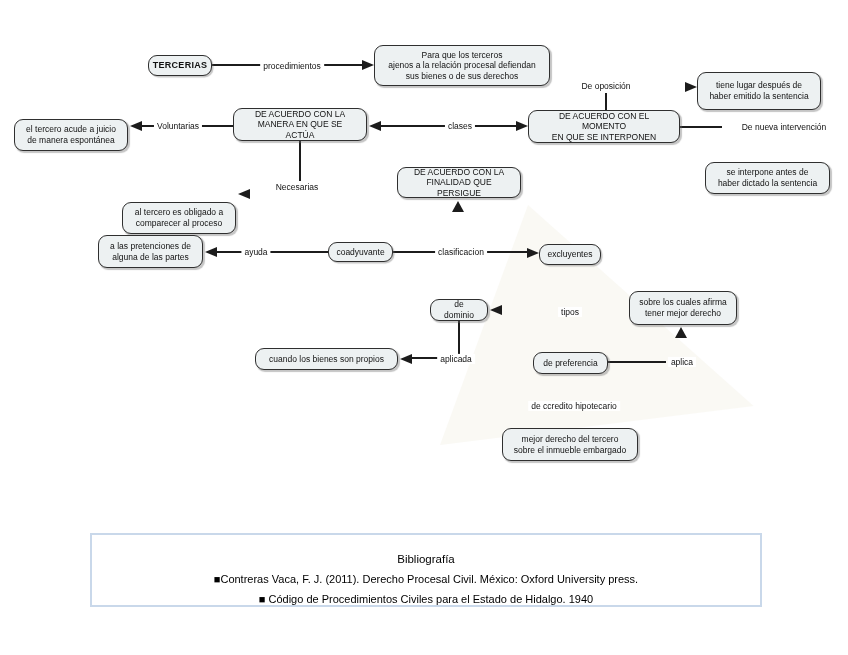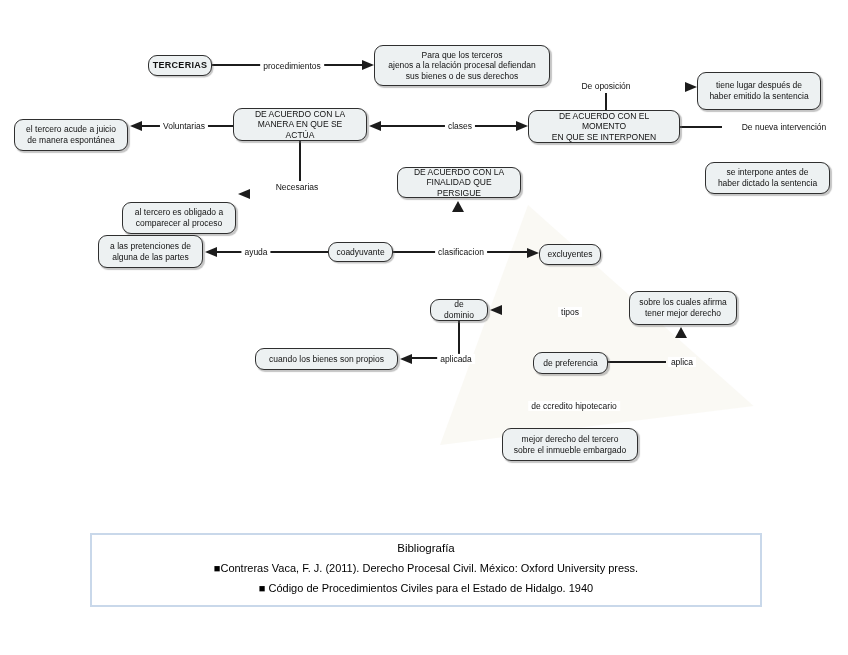--- a/index.html
+++ b/index.html
@@ -28,21 +28,21 @@
   .line { position:absolute; background:var(--line,#1c1c1c); }
   .arrow { position:absolute; width:0; height:0; }
   .arrow.right { border-top:5px solid transparent; border-bottom:5px solid transparent; border-left:12px solid var(--line,#1c1c1c); }
   .arrow.left  { border-top:5px solid transparent; border-bottom:5px solid transparent; border-right:12px solid var(--line,#1c1c1c); }
   .arrow.up    { border-left:6px solid transparent; border-right:6px solid transparent; border-bottom:11px solid var(--line,#1c1c1c); }
   .biblio {
     position:absolute; left:90px; top:533px; width:672px; height:74px;
     border:2px solid var(--biblio-border,#c9d8ea); background:#fff;
     box-sizing:border-box; text-align:center; color:#000;
   }
-  .biblio-title { font-size:11.5px; margin-top:7px; }
+  .biblio-title { font-size:11.5px; margin-top:18px; }
   .biblio-entry { font-size:11px; margin-top:8px; }
 </style>
 </head>
 <body>
 
 <div class="canvas" id="canvas" style="--bg: #ffffff; --node-fill: #edf1f2; --node-border: #2f2f2f; --line: #1c1c1c; --biblio-border: #c9d8ea; --watermark: #f6f3e9;">
   <div class="watermark-triangle"></div>
   <div id="diagram">
       <div class="line" style="left: 212px; top: 64.25px; width: 150px; height: 1.5px;"></div>
       <div class="line" style="left: 142px; top: 125.25px; width: 91px; height: 1.5px;"></div>
@@ -91,21 +91,21 @@
       <div class="node" style="left: 539px; top: 244px; width: 62px; height: 21px;">excluyentes</div>
       <div class="node" style="left: 430px; top: 299px; width: 58px; height: 22px;">de dominio</div>
       <div class="node" style="left: 629px; top: 291px; width: 108px; height: 34px;">sobre los cuales afirma
 tener mejor derecho</div>
       <div class="node" style="left: 255px; top: 348px; width: 143px; height: 22px;">cuando los bienes son propios</div>
       <div class="node" style="left: 533px; top: 352px; width: 75px; height: 22px;">de preferencia</div>
       <div class="node" style="left: 502px; top: 428px; width: 136px; height: 33px;">mejor derecho del tercero
 sobre el inmueble embargado</div>
       <div class="lbl" style="left: 292px; top: 66px;">procedimientos</div>
       <div class="lbl" style="left: 606px; top: 86px;">De oposición</div>
-      <div class="lbl" style="left: 184px; top: 126px;">Voluntarias</div>
+      <div class="lbl" style="left: 178px; top: 126px;">Voluntarias</div>
       <div class="lbl" style="left: 460px; top: 126px;">clases</div>
       <div class="lbl" style="left: 768px; top: 127px; margin-left: 16px;">De nueva intervención</div>
       <div class="lbl" style="left: 297px; top: 187px;">Necesarias</div>
       <div class="lbl" style="left: 256px; top: 252px;">ayuda</div>
       <div class="lbl" style="left: 461px; top: 252px;">clasificacion</div>
       <div class="lbl" style="left: 570px; top: 312px;">tipos</div>
       <div class="lbl" style="left: 456px; top: 359px;">aplicada</div>
       <div class="lbl" style="left: 682px; top: 362px;">aplica</div>
       <div class="lbl" style="left: 574px; top: 406px;">de ccredito hipotecario</div>
     </div>

